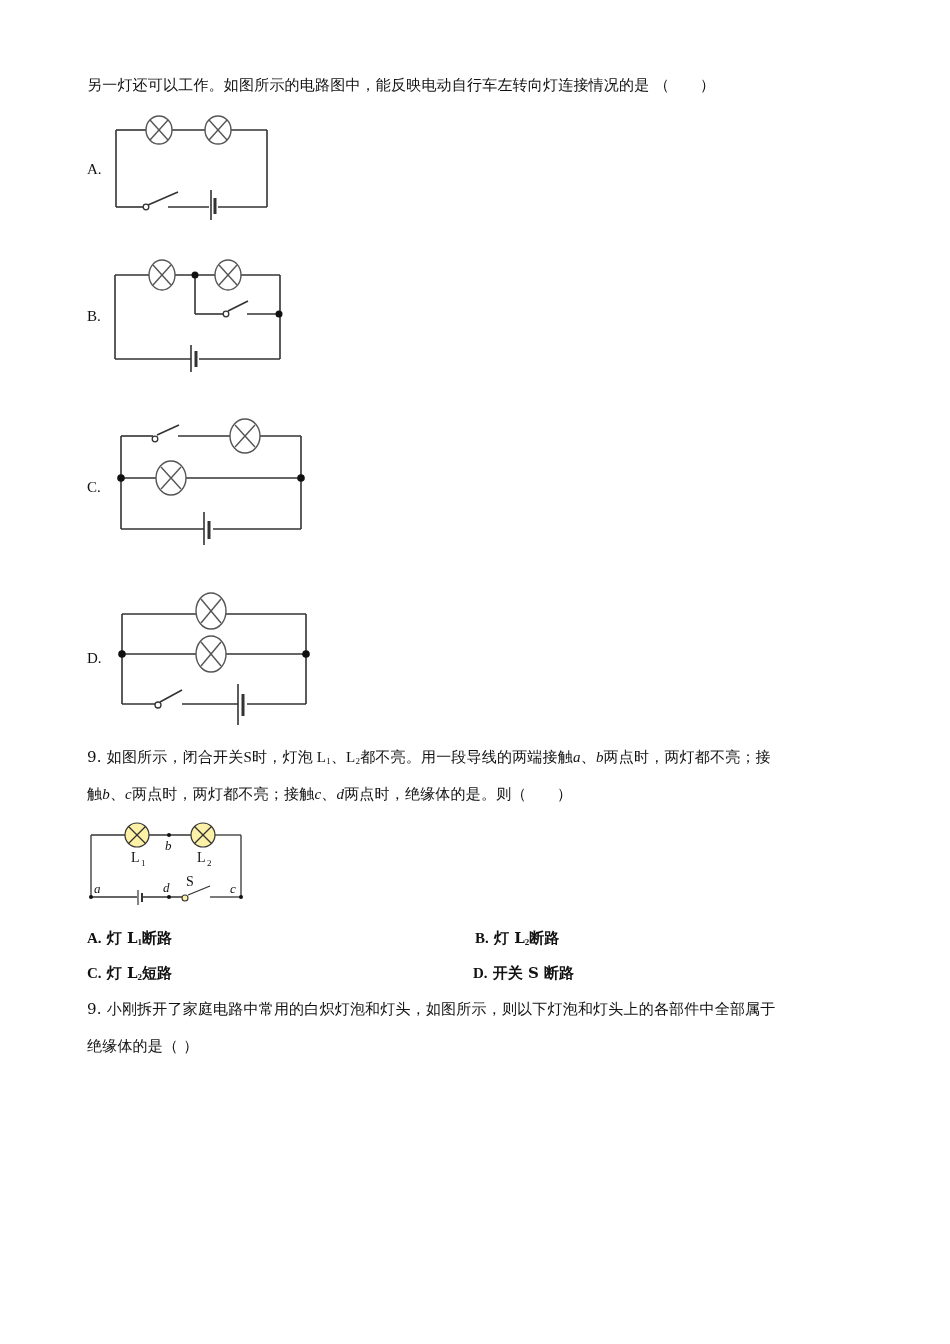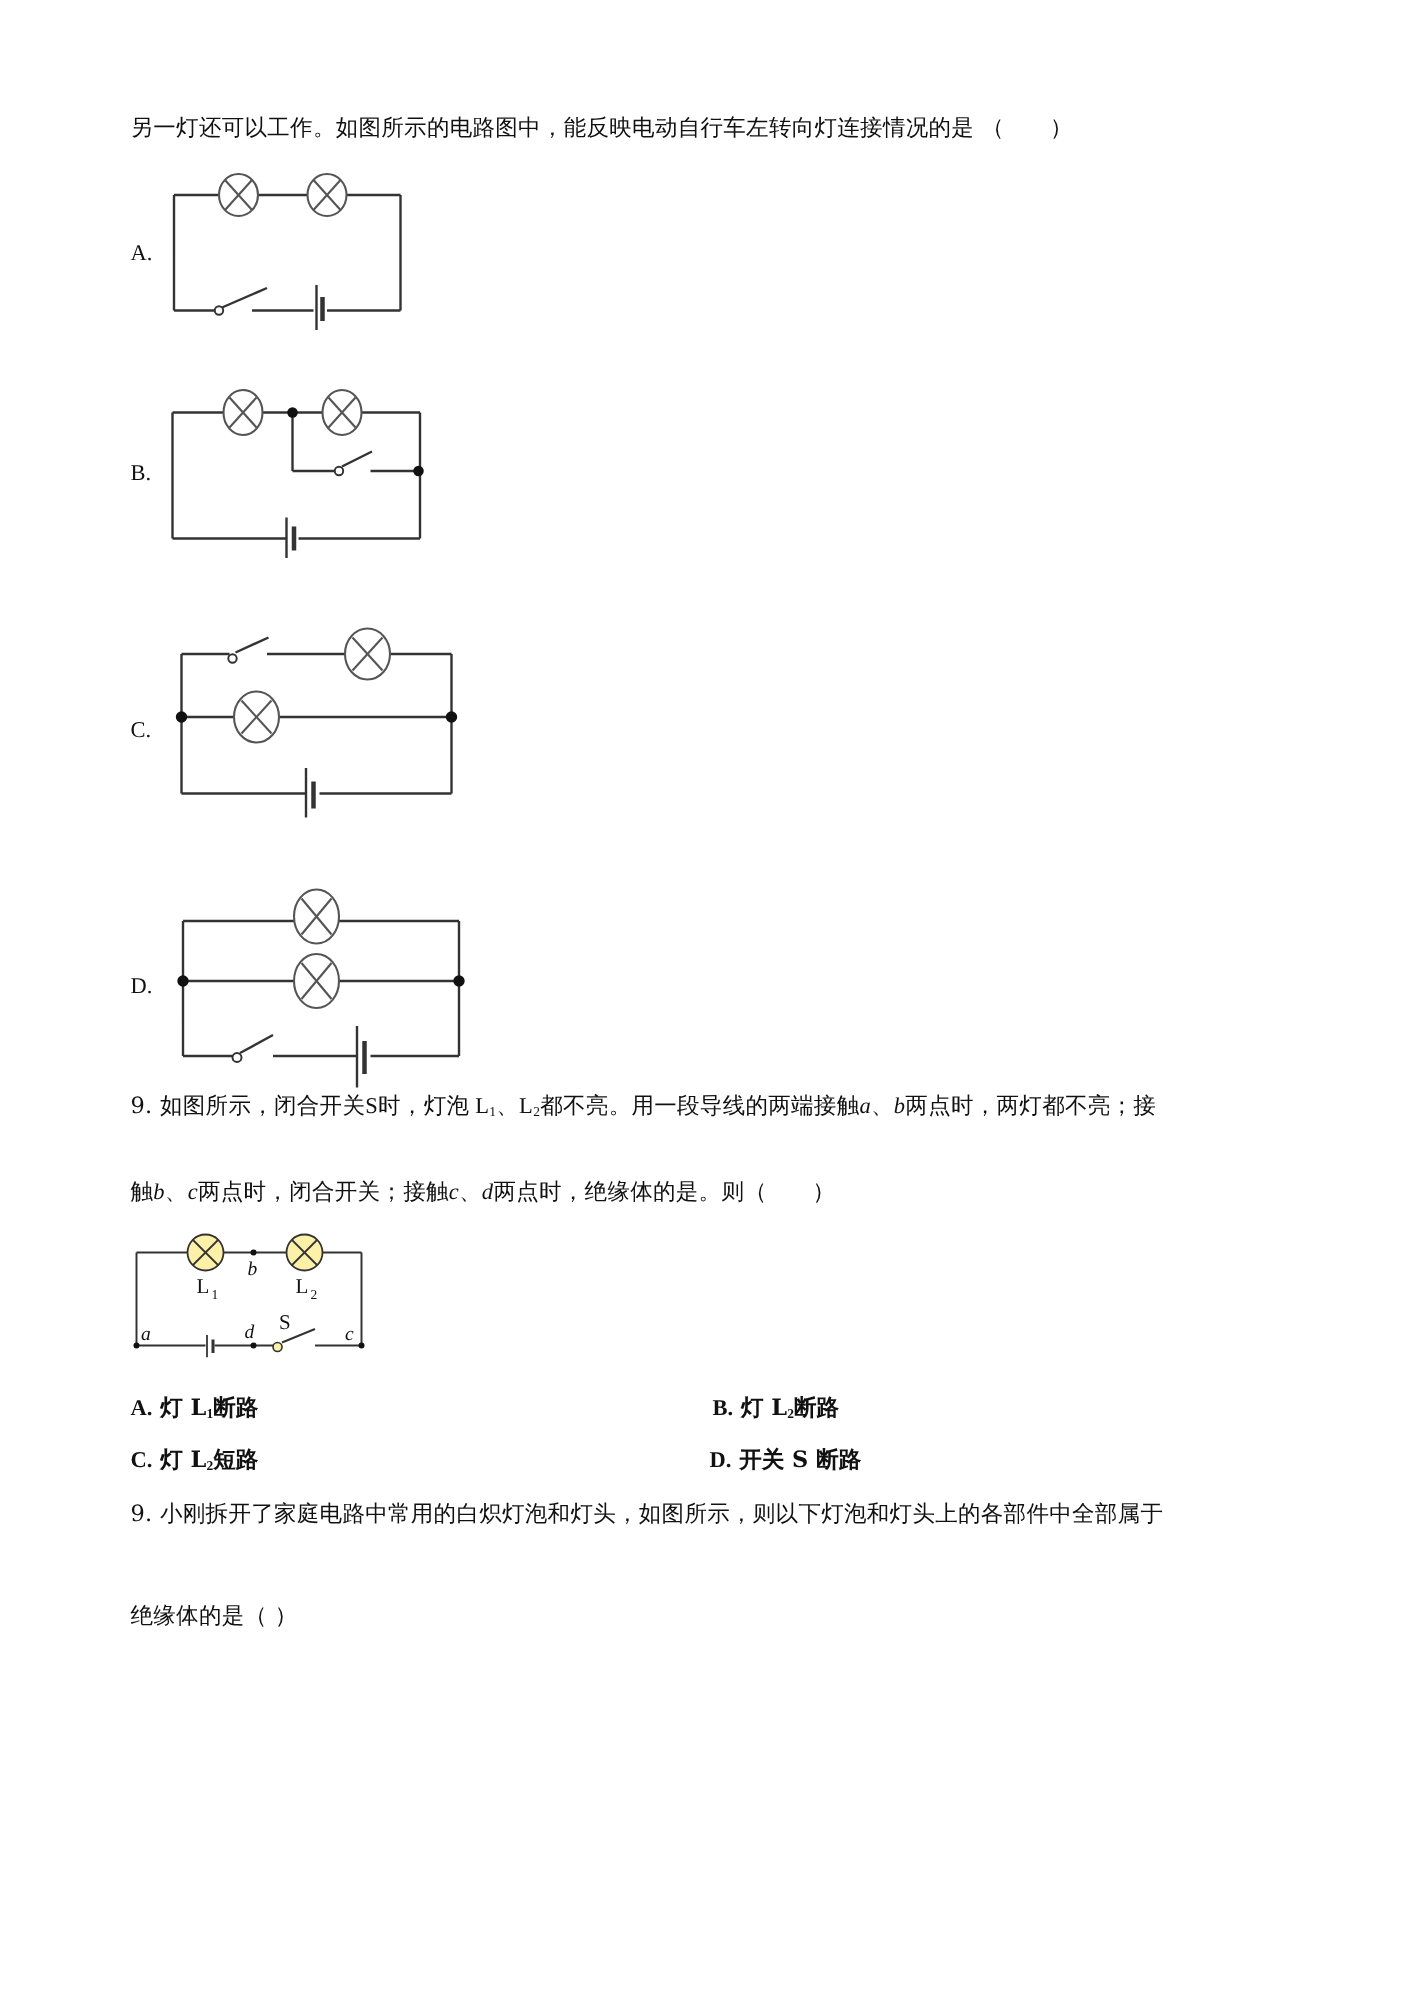--- a/index.html
+++ b/index.html
@@ -133,22 +133,22 @@
     <line x1="91" y1="54" x2="111" y2="78"></line>
       <line x1="111" y1="54" x2="91" y2="78"></line>
   </g>
   <circle cx="12" cy="66" r="3.8" fill="#111"></circle>
   <circle cx="196" cy="66" r="3.8" fill="#111"></circle>
   <circle cx="48" cy="117" r="3" fill="#fff" stroke="#333" stroke-width="1.3"></circle>
   <line x1="128" y1="96" x2="128" y2="137" stroke="#333" stroke-width="1.6"></line>
   <line x1="133" y1="106" x2="133" y2="128" stroke="#333" stroke-width="3"></line>
 </svg>
 
-<div class="line" style="top:728px;"><span>9. 如图所示，闭合开关</span><span class="rm">S</span><span>时，灯泡</span><span class="rm"> </span><span class="rm">L</span><sub class="rm">1</sub><span>、</span><span class="rm">L</span><sub class="rm">2</sub><span>都不亮。用一段导线的两端接触</span><span class="it">a</span><span>、</span><span class="it">b</span><span>两点时，两灯都不亮；接</span></div>
-<div class="line" style="top:785px;"><span>触</span><span class="it">b</span><span>、</span><span class="it">c</span><span>两点时，闭合开关；接触</span><span class="it">c</span><span>、</span><span class="it">d</span><span>两点时，绝缘体的是。则（　　）</span></div>
+<div class="line" style="top:748px;"><span>9. 如图所示，闭合开关</span><span class="rm">S</span><span>时，灯泡</span><span class="rm"> </span><span class="rm">L</span><sub class="rm">1</sub><span>、</span><span class="rm">L</span><sub class="rm">2</sub><span>都不亮。用一段导线的两端接触</span><span class="it">a</span><span>、</span><span class="it">b</span><span>两点时，两灯都不亮；接</span></div>
+<div class="line" style="top:785px;"><span>触</span><span class="it">b</span><span>、</span><span class="it">c</span><span>两点时，两灯都不亮；接触</span><span class="it">c</span><span>、</span><span class="it">d</span><span>两点时，绝缘体的是。则（　　）</span></div>
 
 <svg class="fig" style="left:85px;top:820px;" width="165" height="85" viewBox="0 0 165 85">
   <g stroke="#333" stroke-width="1.3" fill="none">
     <line x1="6" y1="15" x2="40" y2="15"></line>
     <line x1="64" y1="15" x2="106" y2="15"></line>
     <line x1="130" y1="15" x2="156" y2="15"></line>
     <line x1="6" y1="15" x2="6" y2="77"></line>
     <line x1="156" y1="15" x2="156" y2="77"></line>
     <line x1="6" y1="77" x2="52" y2="77"></line>
     <line x1="58" y1="77" x2="100" y2="77"></line>
@@ -184,13 +184,13 @@
     <text x="145" y="73" font-style="italic" font-size="13">c</text>
   </g>
 </svg>
 
 <div class="choice" style="left:87px;top:929px;"><span class="rm">A.</span>&nbsp;<span>灯 L</span><sub class="rm">1</sub><span>断路</span></div>
 <div class="choice" style="left:475px;top:929px;"><span class="rm">B.</span>&nbsp;<span>灯 L</span><sub class="rm">2</sub><span>断路</span></div>
 <div class="choice" style="left:87px;top:964px;"><span class="rm">C.</span>&nbsp;<span>灯 L</span><sub class="rm">2</sub><span>短路</span></div>
 <div class="choice" style="left:473px;top:964px;"><span class="rm">D.</span>&nbsp;<span>开关 S </span><span>断路</span></div>
 
 <div class="line" style="top:1000px;">9. 小刚拆开了家庭电路中常用的白炽灯泡和灯头，如图所示，则以下灯泡和灯头上的各部件中全部属于</div>
-<div class="line" style="top:1068px;">绝缘体的是（ ）</div>
+<div class="line" style="top:1037px;">绝缘体的是（ ）</div>
 
 </body></html>

